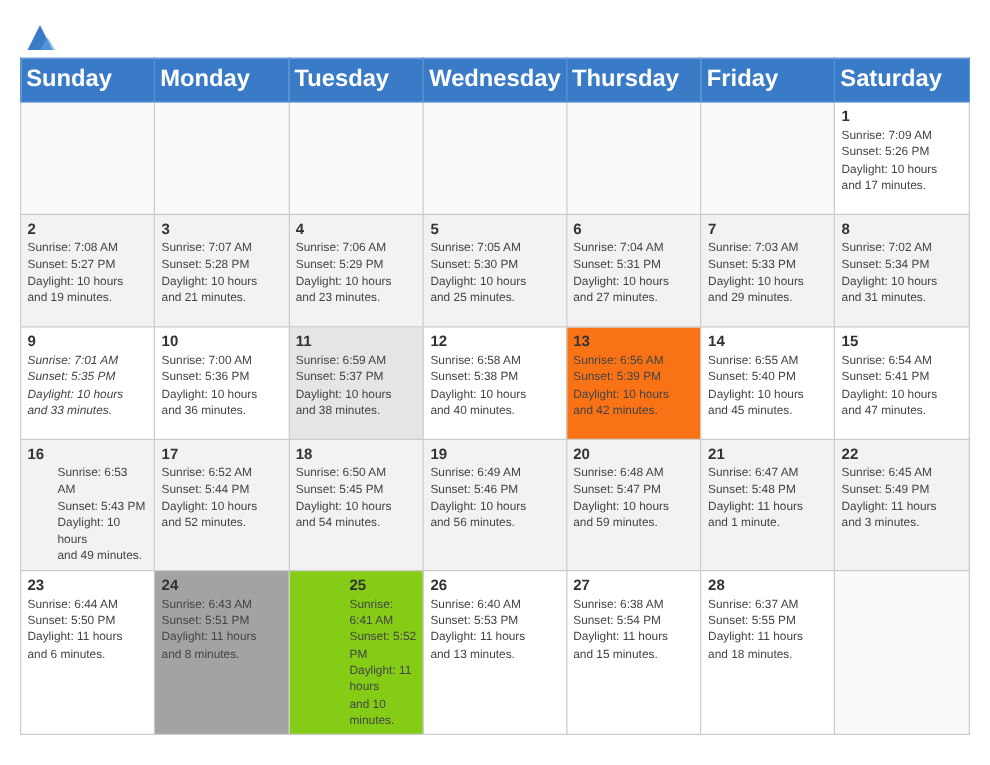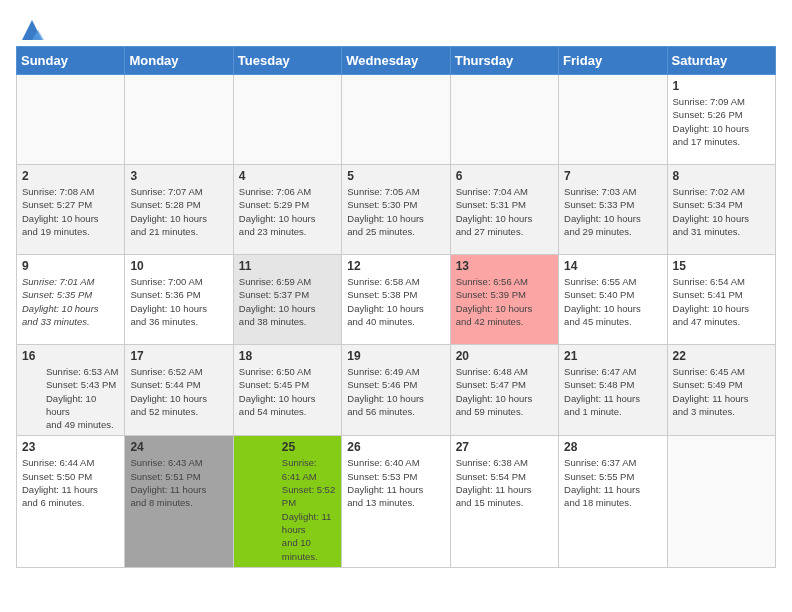--- a/index.html
+++ b/index.html
@@ -50,21 +50,21 @@
       color: #555;
     }
     .calendar {
       width: 100%;
       border-collapse: collapse;
       border: 1px solid #ccc;
     }
     .calendar th {
       background-color: #3a7bc8;
       color: #fff;
-      font-size: 13px;
+      font-size: 19px;
       font-weight: bold;
       padding: 6px 4px;
       text-align: left;
       border: 1px solid #5590d0;
     }
     .calendar td {
       vertical-align: top;
       border: 1px solid #ccc;
       padding: 4px 5px;
       width: calc(100% / 7);
@@ -221,21 +221,21 @@
 Daylight: 10 hours
 and 38 minutes.</div>
         </td>
         <td style="background: rgb(255, 255, 255);">
           <span class="day-number">12</span>
           <div class="day-info" style="white-space: pre-line;">Sunrise: 6:58 AM
 Sunset: 5:38 PM
 Daylight: 10 hours
 and 40 minutes.</div>
         </td>
-        <td style="background: #fca5a5;">
+        <td style="background: #f97316;">
           <span class="day-number">13</span>
           <div class="day-info" style="white-space: pre-line;">Sunrise: 6:56 AM
 Sunset: 5:39 PM
 Daylight: 10 hours
 and 42 minutes.</div>
         </td>
         <td style="background: rgb(255, 255, 255);">
           <span class="day-number">14</span>
           <div class="day-info" style="white-space: pre-line;">Sunrise: 6:55 AM
 Sunset: 5:40 PM

